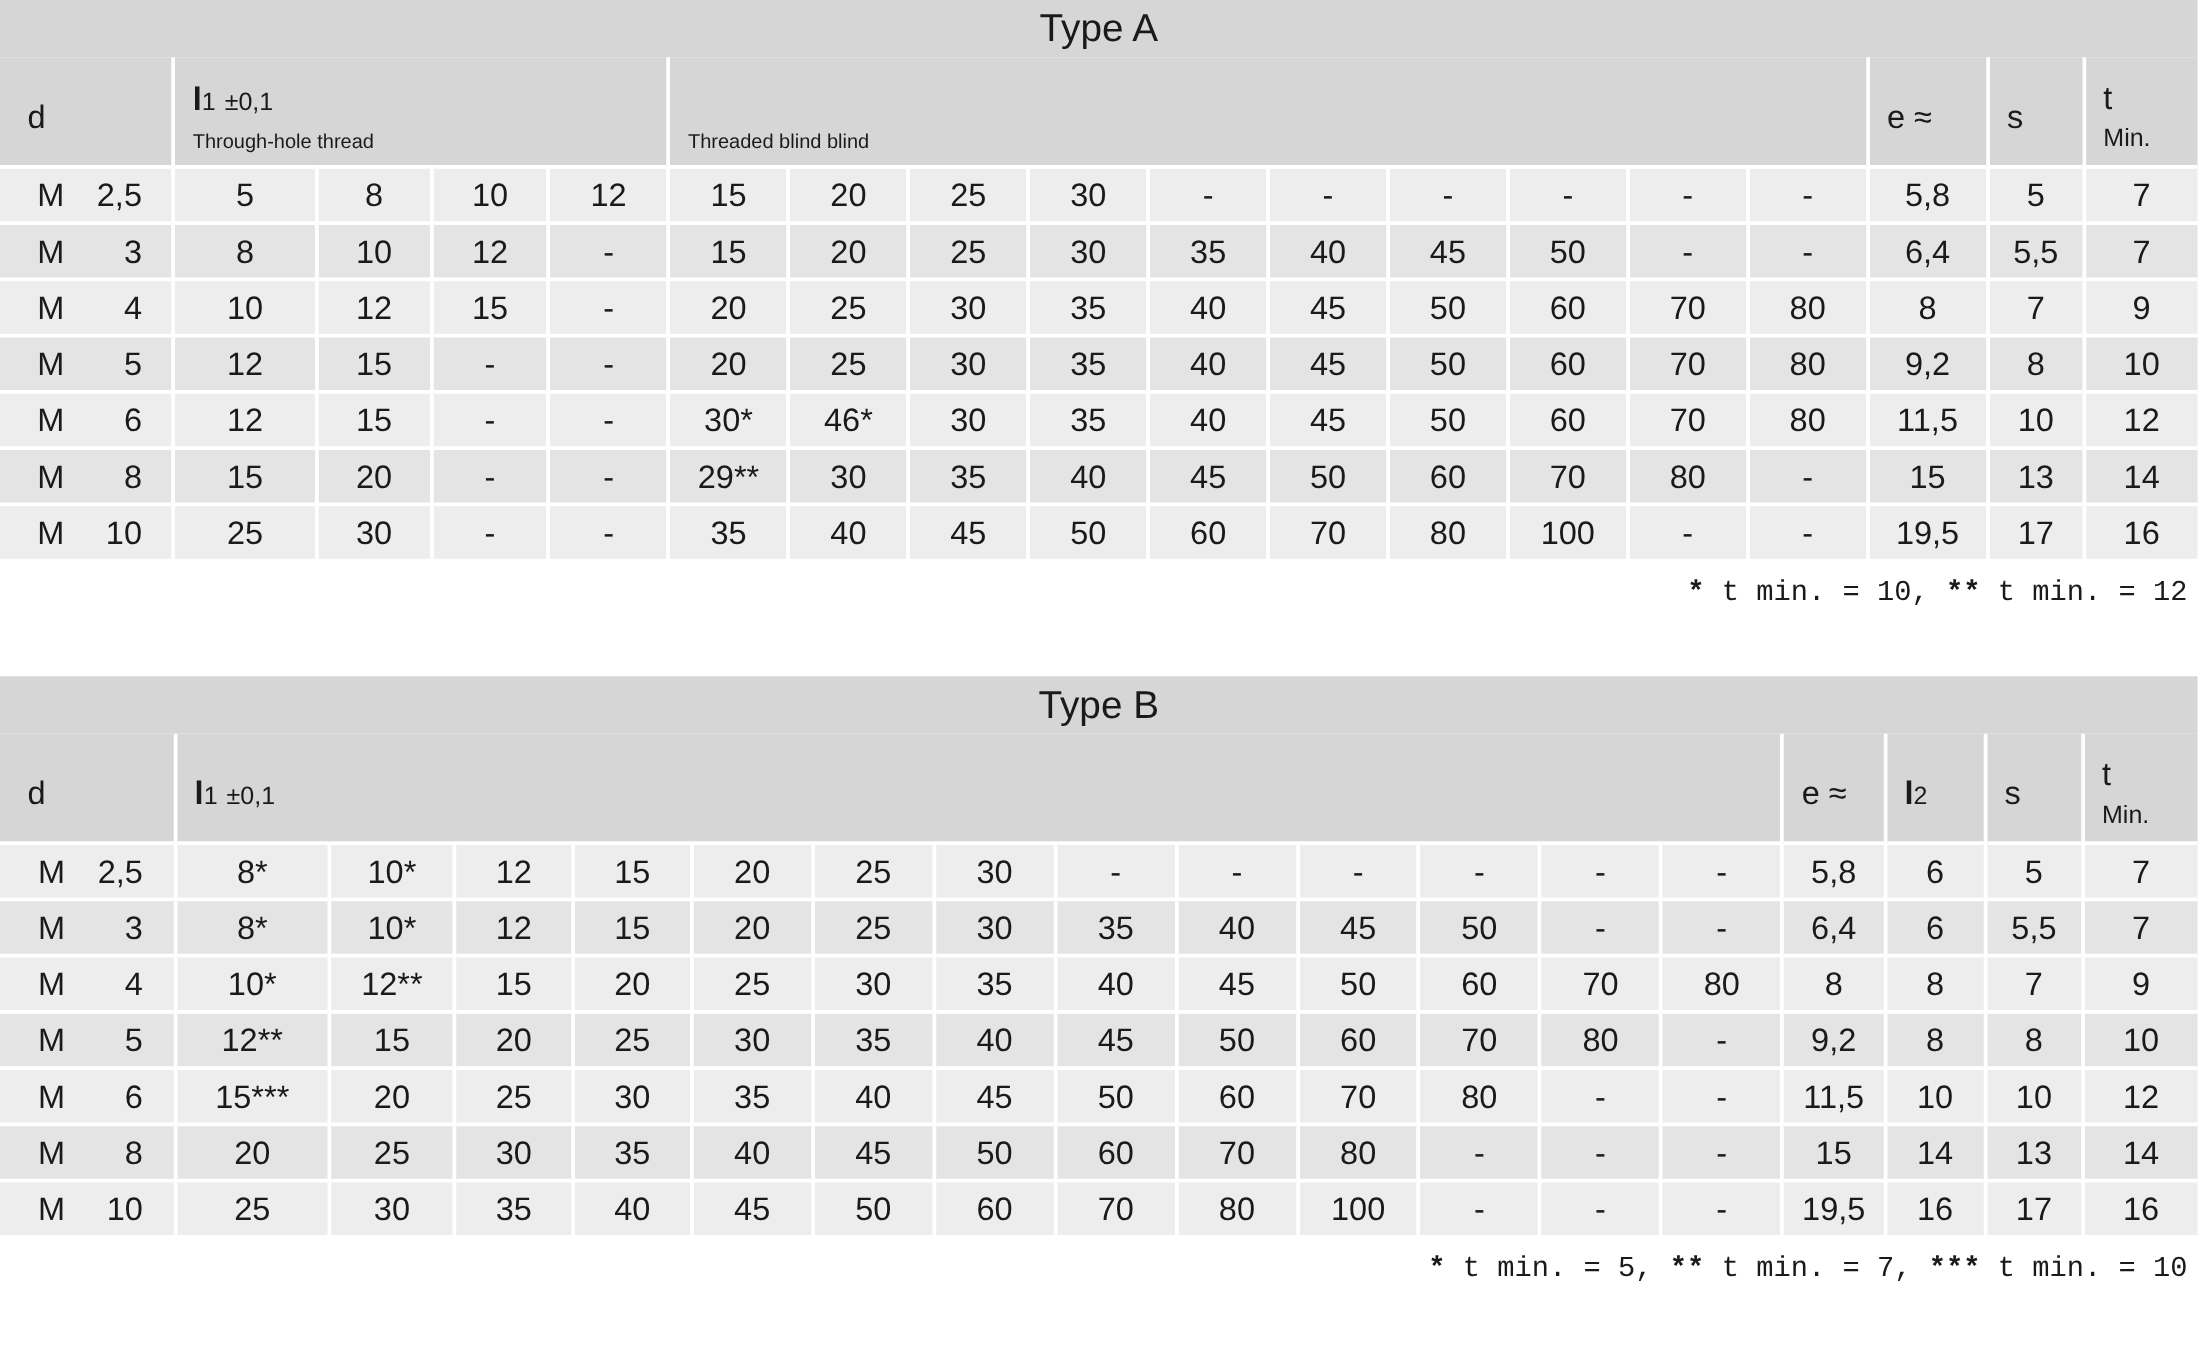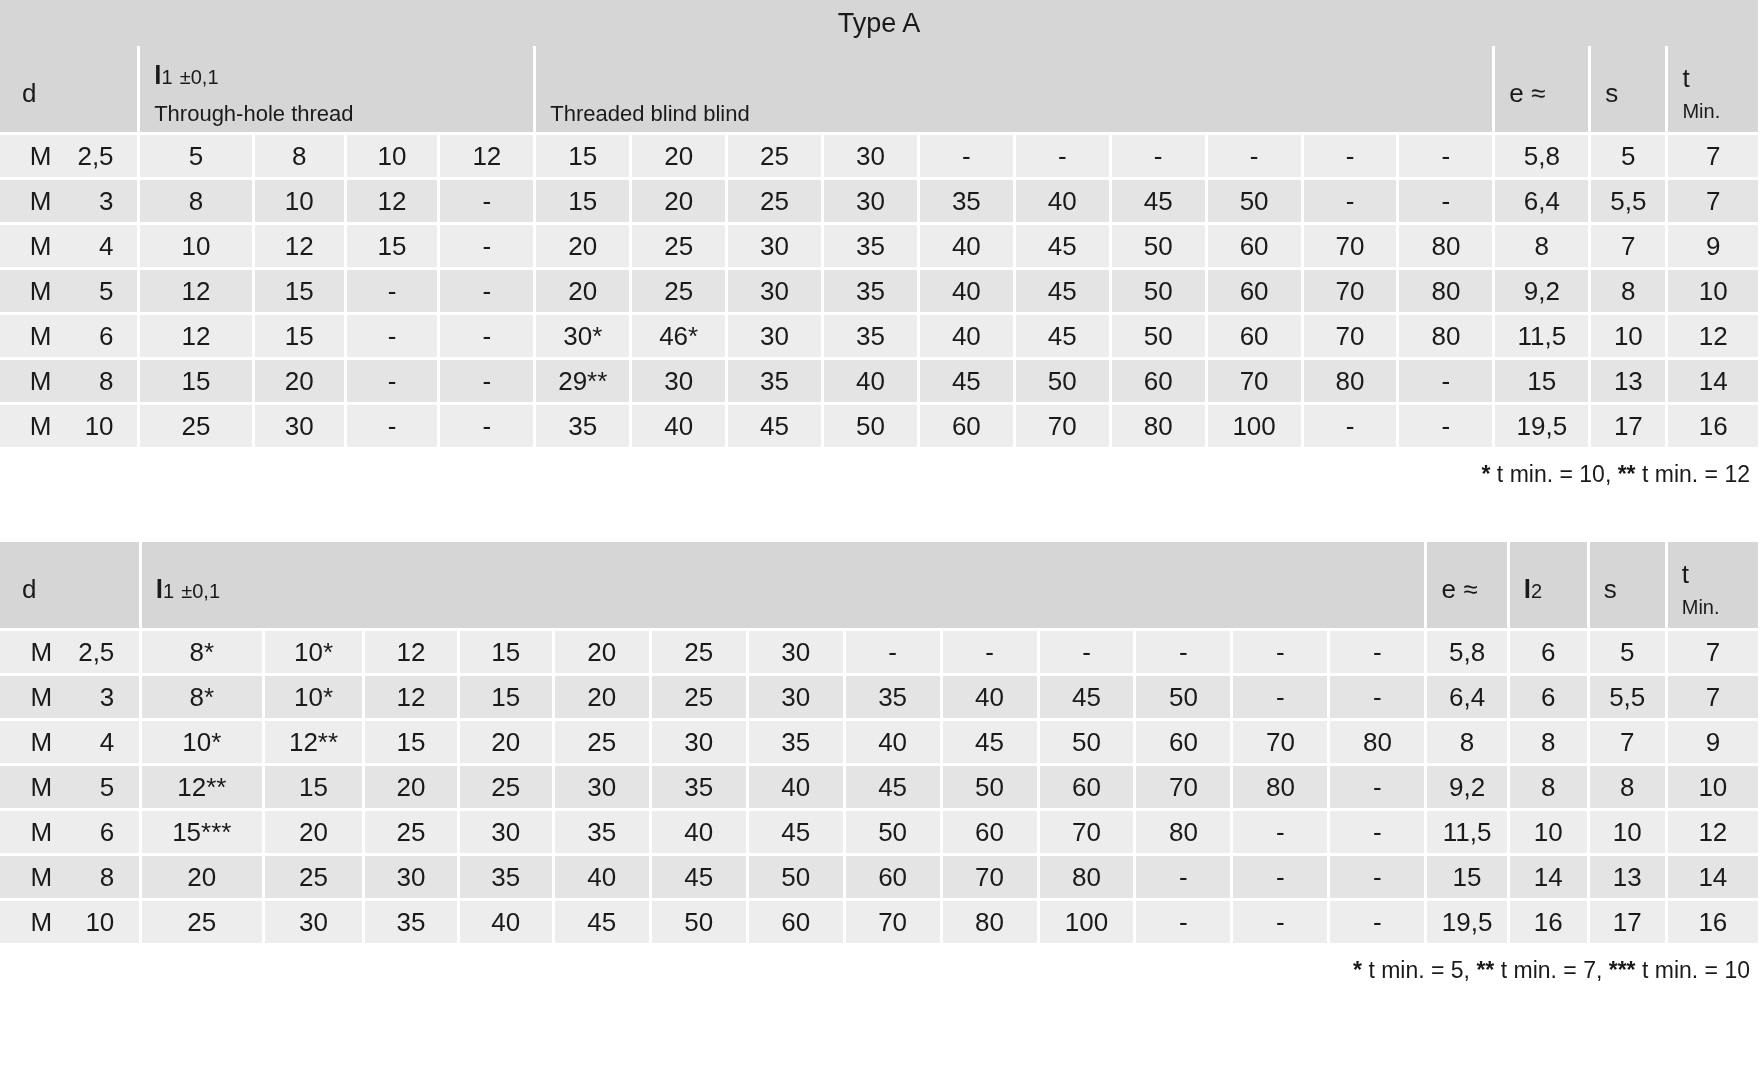--- a/index.html
+++ b/index.html
@@ -39,21 +39,21 @@
   }
   table.spec td.first, table.spec th.first {
     border-left: none;
   }
   
   .hdr-title-row td {
     background: #d6d6d6;
     height: 46px;
     text-align: left;
     font-weight: bold;
-    font-size: 27px;
+    font-size: 31px;
     padding-left: 22px;
     border-left: none;
   }
   .hdr-row td {
     background: #d6d6d6;
     height: 86px;
     vertical-align: top;
   }
   .hdr-row td.pad-left {
     text-align: left;
@@ -70,21 +70,21 @@
   }
   .hdr-label .sub {
     font-size: 20px;
     vertical-align: baseline;
   }
   .hdr-label .pm {
     font-size: 20px;
   }
   .hdr-sub {
     display: block;
-    font-size: 22px;
+    font-size: 16px;
     padding-top: 10px;
   }
   .hdr-min {
     display: block;
     font-size: 20px;
     padding-top: 6px;
   }
   
   tr.data td {
     height: 42px;
@@ -101,20 +101,21 @@
     font-size: 26px;
     letter-spacing: 0px;
   }
   td.dcell .mletter { display: inline-block; width: 34px; }
   td.dcell .dnum { display: inline-block; min-width: 56px; text-align: right;}
   .footnote {
     text-align: right;
     font-size: 23px;
     padding: 14px 8px 0 0;
     color: #1a1a1a;
+    font-family: Liberation Mono, monospace;
   }
   .footnote b { font-weight: bold; }
   .gap {
     height: 54px;
   }
 </style>
 </head>
 <body>
 
 <div class="page">
@@ -332,20 +333,23 @@
           <col style="width:92px">
           <col style="width:92px">
           <col style="width:92px">
         <col style="width:92px">
         <col style="width:78px">
           <col style="width:76px">
           <col style="width:74px">
           <col style="width:87px">
       </colgroup>
       <tbody>
+        <tr class="hdr-title-row">
+          <td colspan="18" class="first">Type B</td>
+        </tr>
         <tr class="hdr-row">
           <td class="first pad-left">
             <span class="hdr-label">d</span>
           </td>
           <td class="pad-left-sm" colspan="13">
             <span class="hdr-label"><b>l</b><span class="sub">1</span> <span class="pm">±0,1</span></span>
           </td>
           <td class="pad-left-sm">
             <span class="hdr-label">e ≈</span>
           </td>

